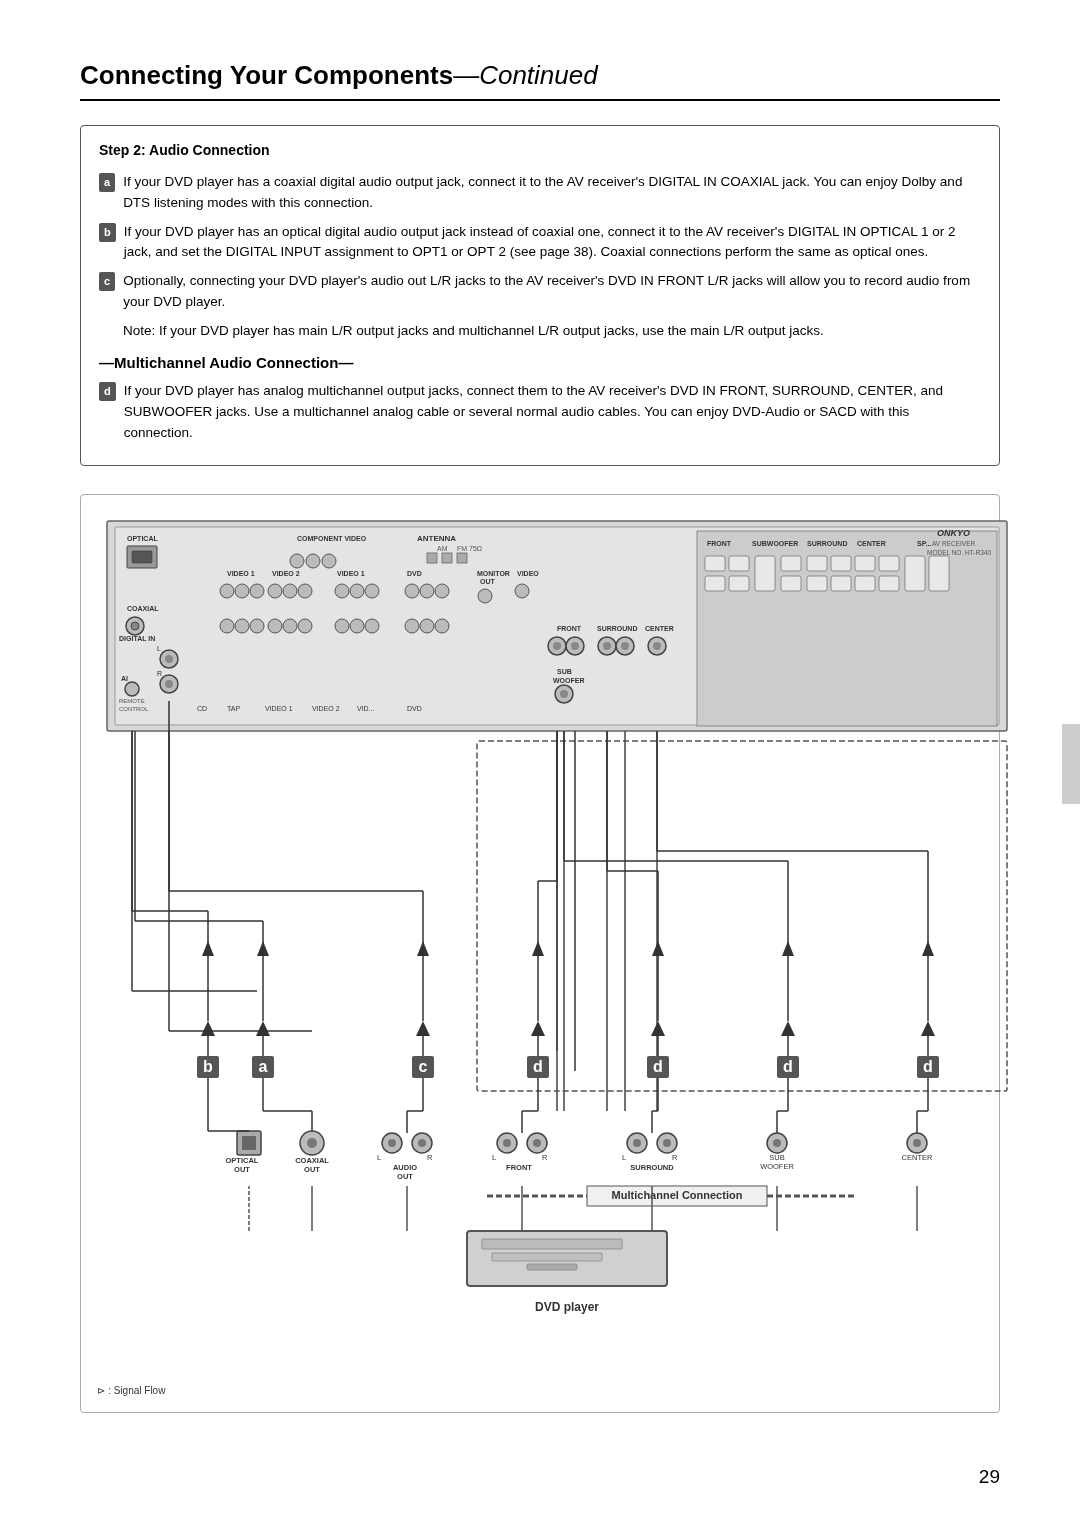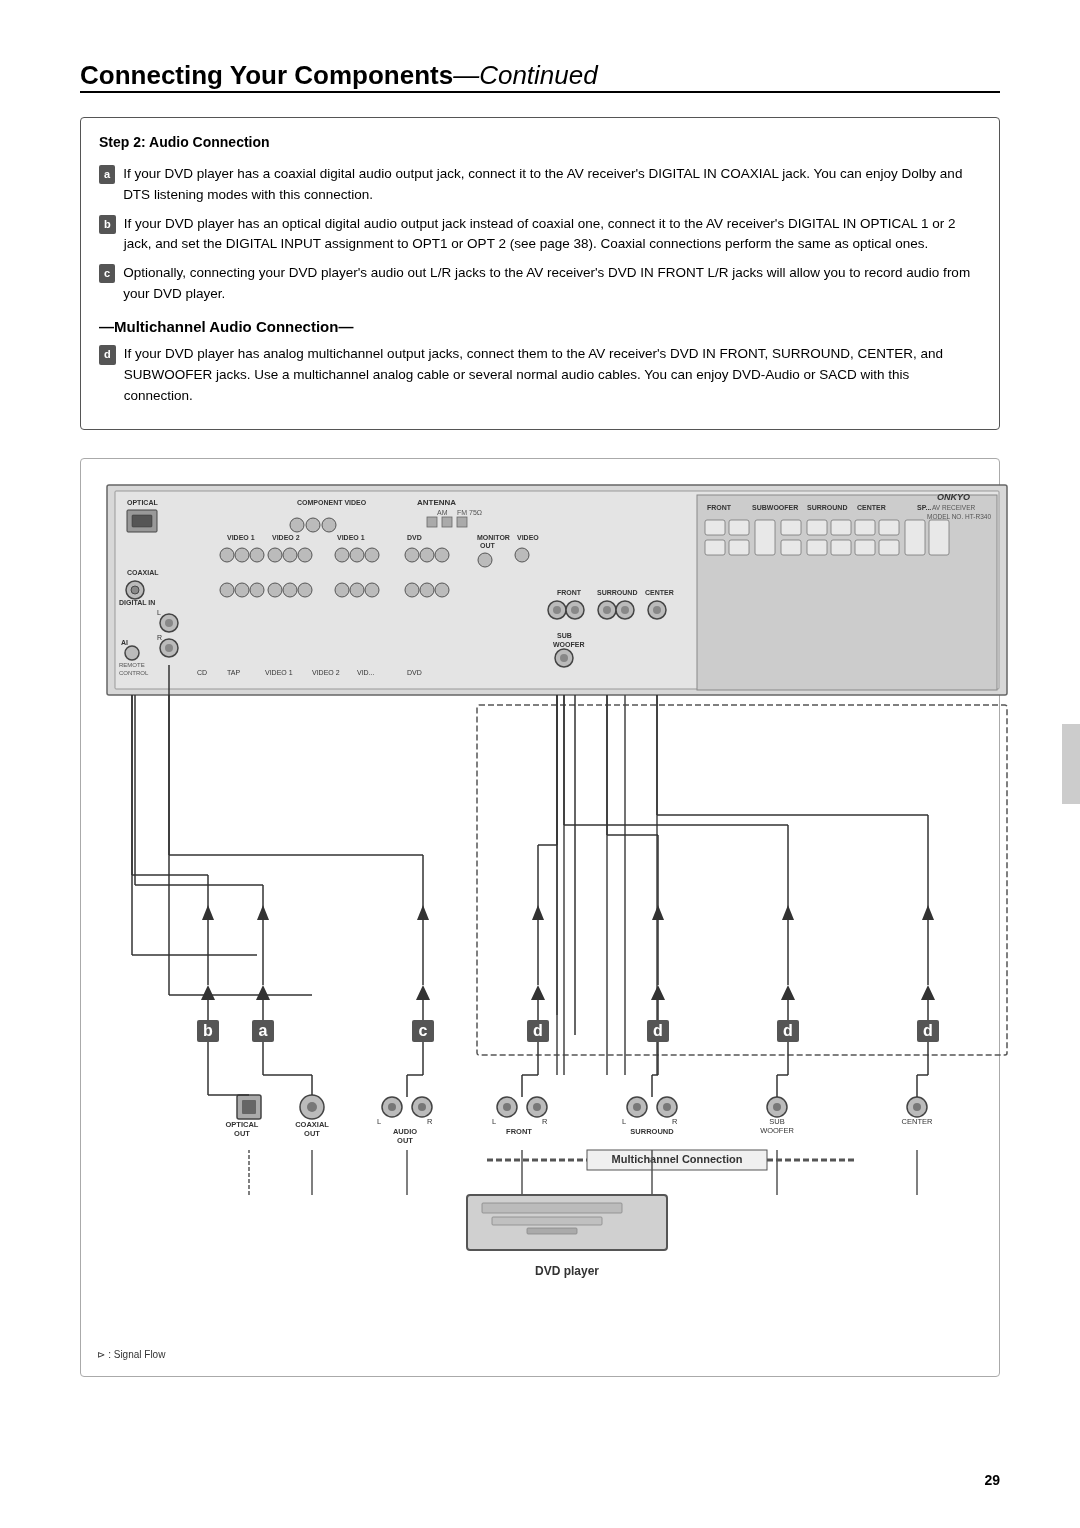--- a/index.html
+++ b/index.html
@@ -12,21 +12,21 @@
       overflow-x: hidden;
     }
     .page {
       padding: 60px 80px 60px 80px;
       max-width: 1080px;
     }
     .page-title {
       font-size: 26px;
       font-weight: bold;
       border-bottom: 2px solid #000;
-      padding-bottom: 0;
+      padding-bottom: 8px;
       margin-bottom: 24px;
     }
     .page-title em {
       font-style: italic;
       font-weight: normal;
     }
     .instruction-box {
       border: 1.5px solid #555;
       border-radius: 4px;
       padding: 14px 18px;
@@ -83,22 +83,22 @@
     .signal-note {
       font-size: 10px;
       margin-top: 0;
       color: #333;
     }
     
     .page-number {
       position: absolute;
       bottom: 40px;
       right: 80px;
-      font-size: 14px;
-      font-weight: bold;
+      font-size: 19px;
+      font-weight: normal;
     }
     
     .diagram-svg-wrap {
       width: 100%;
       position: relative;
     }
     
     .side-tab {
       position: absolute;
       right: 0;
@@ -132,20 +132,23 @@
     </div>
 
     <div class="instruction-item">
       <span class="label-box">b</span>
       <p>If your DVD player has an optical digital audio output jack instead of coaxial one, connect it to the AV receiver's DIGITAL IN OPTICAL 1 or 2 jack, and set the DIGITAL INPUT assignment to OPT1 or OPT 2 (see page 38). Coaxial connections perform the same as optical ones.</p>
     </div>
 
     <div class="instruction-item">
       <span class="label-box">c</span>
       <p>Optionally, connecting your DVD player's audio out L/R jacks to the AV receiver's DVD IN FRONT L/R jacks will allow you to record audio from your DVD player.</p>
+    </div>
+    <div style="margin-left: 24px; margin-bottom: 8px; font-size: 13.5px; line-height: 1.5;">
+      <span>Note: If your DVD player has main L/R output jacks and multichannel L/R output jacks, use the main L/R output jacks.</span>
     </div>
 
     <div class="sub-section-title">—Multichannel Audio Connection—</div>
 
     <div class="instruction-item">
       <span class="label-box">d</span>
       <p>If your DVD player has analog multichannel output jacks, connect them to the AV receiver's DVD IN FRONT, SURROUND, CENTER, and SUBWOOFER jacks. Use a multichannel analog cable or several normal audio cables. You can enjoy DVD-Audio or SACD with this connection.</p>
     </div>
   </div>
 

